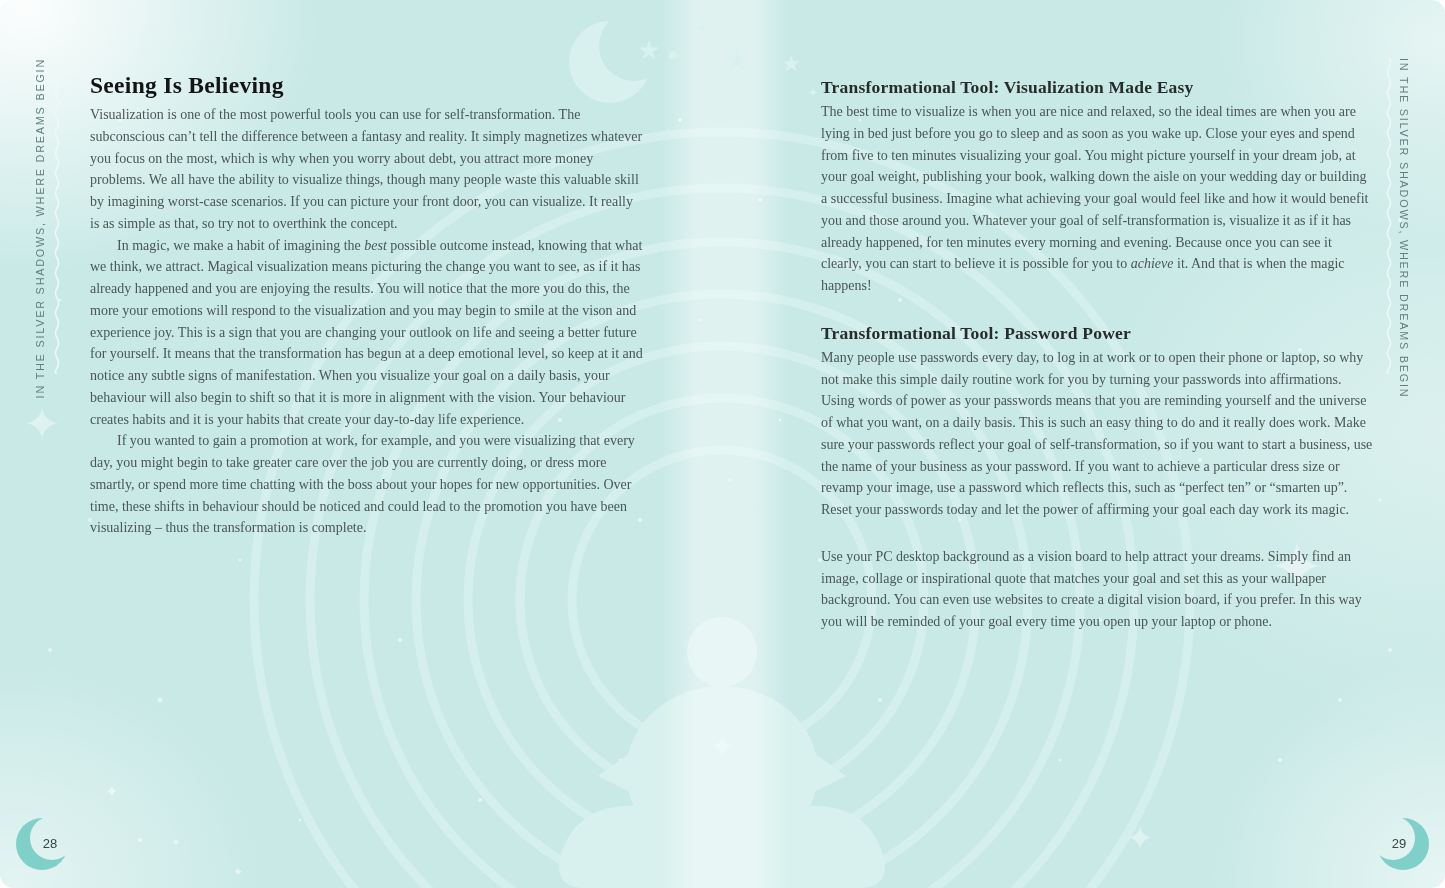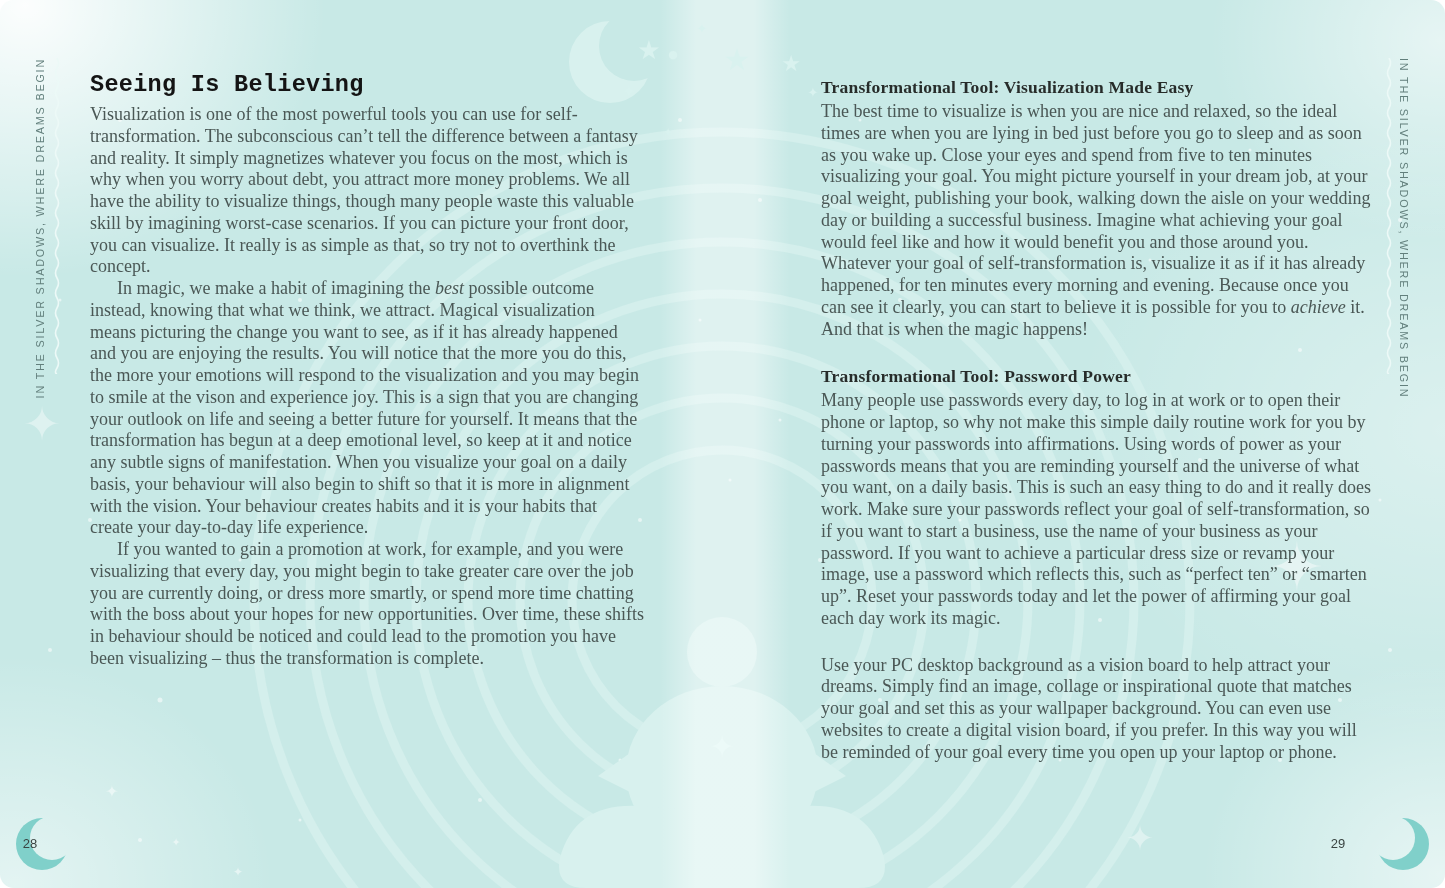--- a/index.html
+++ b/index.html
@@ -14,23 +14,23 @@
       radial-gradient(520px 430px at 1445px 430px, rgba(255,255,255,0.35), rgba(255,255,255,0) 72%),
       #c8e9e6;}
   .spine-band{position:absolute;left:660px;top:0;width:130px;height:888px;pointer-events:none;
     background:linear-gradient(90deg, rgba(255,255,255,0) 0%, rgba(255,255,255,0.42) 28%,
                rgba(255,255,255,0.42) 72%, rgba(255,255,255,0) 100%);}
   svg.deco{position:absolute;left:0;top:0;pointer-events:none;}
 
   
   .left-col{position:absolute;left:90px;top:71px;width:554px;}
   .right-col{position:absolute;left:821px;top:76px;width:554px;}
-  .main-title{font-family:Liberation Mono, monospace;font-weight:bold;font-size:23.5px;
+  .main-title{font-family:Liberation Serif, serif;font-weight:bold;font-size:23.5px;
       line-height:28px;color:#141414;letter-spacing:0.3px;margin:0 0 5px 0;}
-  .body-par{margin:0;font-size:18px;line-height:21.75px;color:#4a5755;}
+  .body-par{margin:0;font-size:14px;line-height:21.75px;color:#4a5755;}
   .body-par.indent{text-indent:27px;}
   .section{margin:0;}
   .section + .section{margin-top:25px;}
   .section-heading{margin:0 0 3px 0;font-family:"Liberation Serif", serif;font-weight:bold;
       font-size:17.5px;line-height:22px;color:#272c2a;letter-spacing:0.2px;}
   .body-par i{font-style:italic;}
 
   
   .runhead{position:absolute;top:58px;height:316px;display:flex;align-items:flex-start;}
   .runhead span{font-family:"Liberation Sans", sans-serif;font-size:10.8px;letter-spacing:1.8px;
@@ -177,25 +177,25 @@
       </div>
     </div>
 
     <svg class="deco" style="left:10px;top:812px;" width="66" height="66" viewBox="0 0 66 66">
       <mask id="m28">
         <rect x="0" y="0" width="66" height="66" fill="white"></rect>
         <circle cx="42" cy="26" r="22" fill="black"></circle>
       </mask>
       <circle cx="32" cy="32" r="26" mask="url(#m28)" fill="#80d0ca"></circle>
     </svg>
-    <span class="pagenum" style="left:30px;top:843px;">28</span>
+    <span class="pagenum" style="left:50px;top:843px;">28</span>
 
     <svg class="deco" style="left:1369px;top:812px;" width="66" height="66" viewBox="0 0 66 66">
       <mask id="m29">
         <rect x="0" y="0" width="66" height="66" fill="white"></rect>
         <circle cx="24" cy="26" r="22" fill="black"></circle>
       </mask>
       <circle cx="34" cy="32" r="26" mask="url(#m29)" fill="#80d0ca"></circle>
     </svg>
-    <span class="pagenum" style="left:1338px;top:843px;">29</span>
+    <span class="pagenum" style="left:1399px;top:843px;">29</span>
 
   </div>
 </div>
 
 </body></html>

